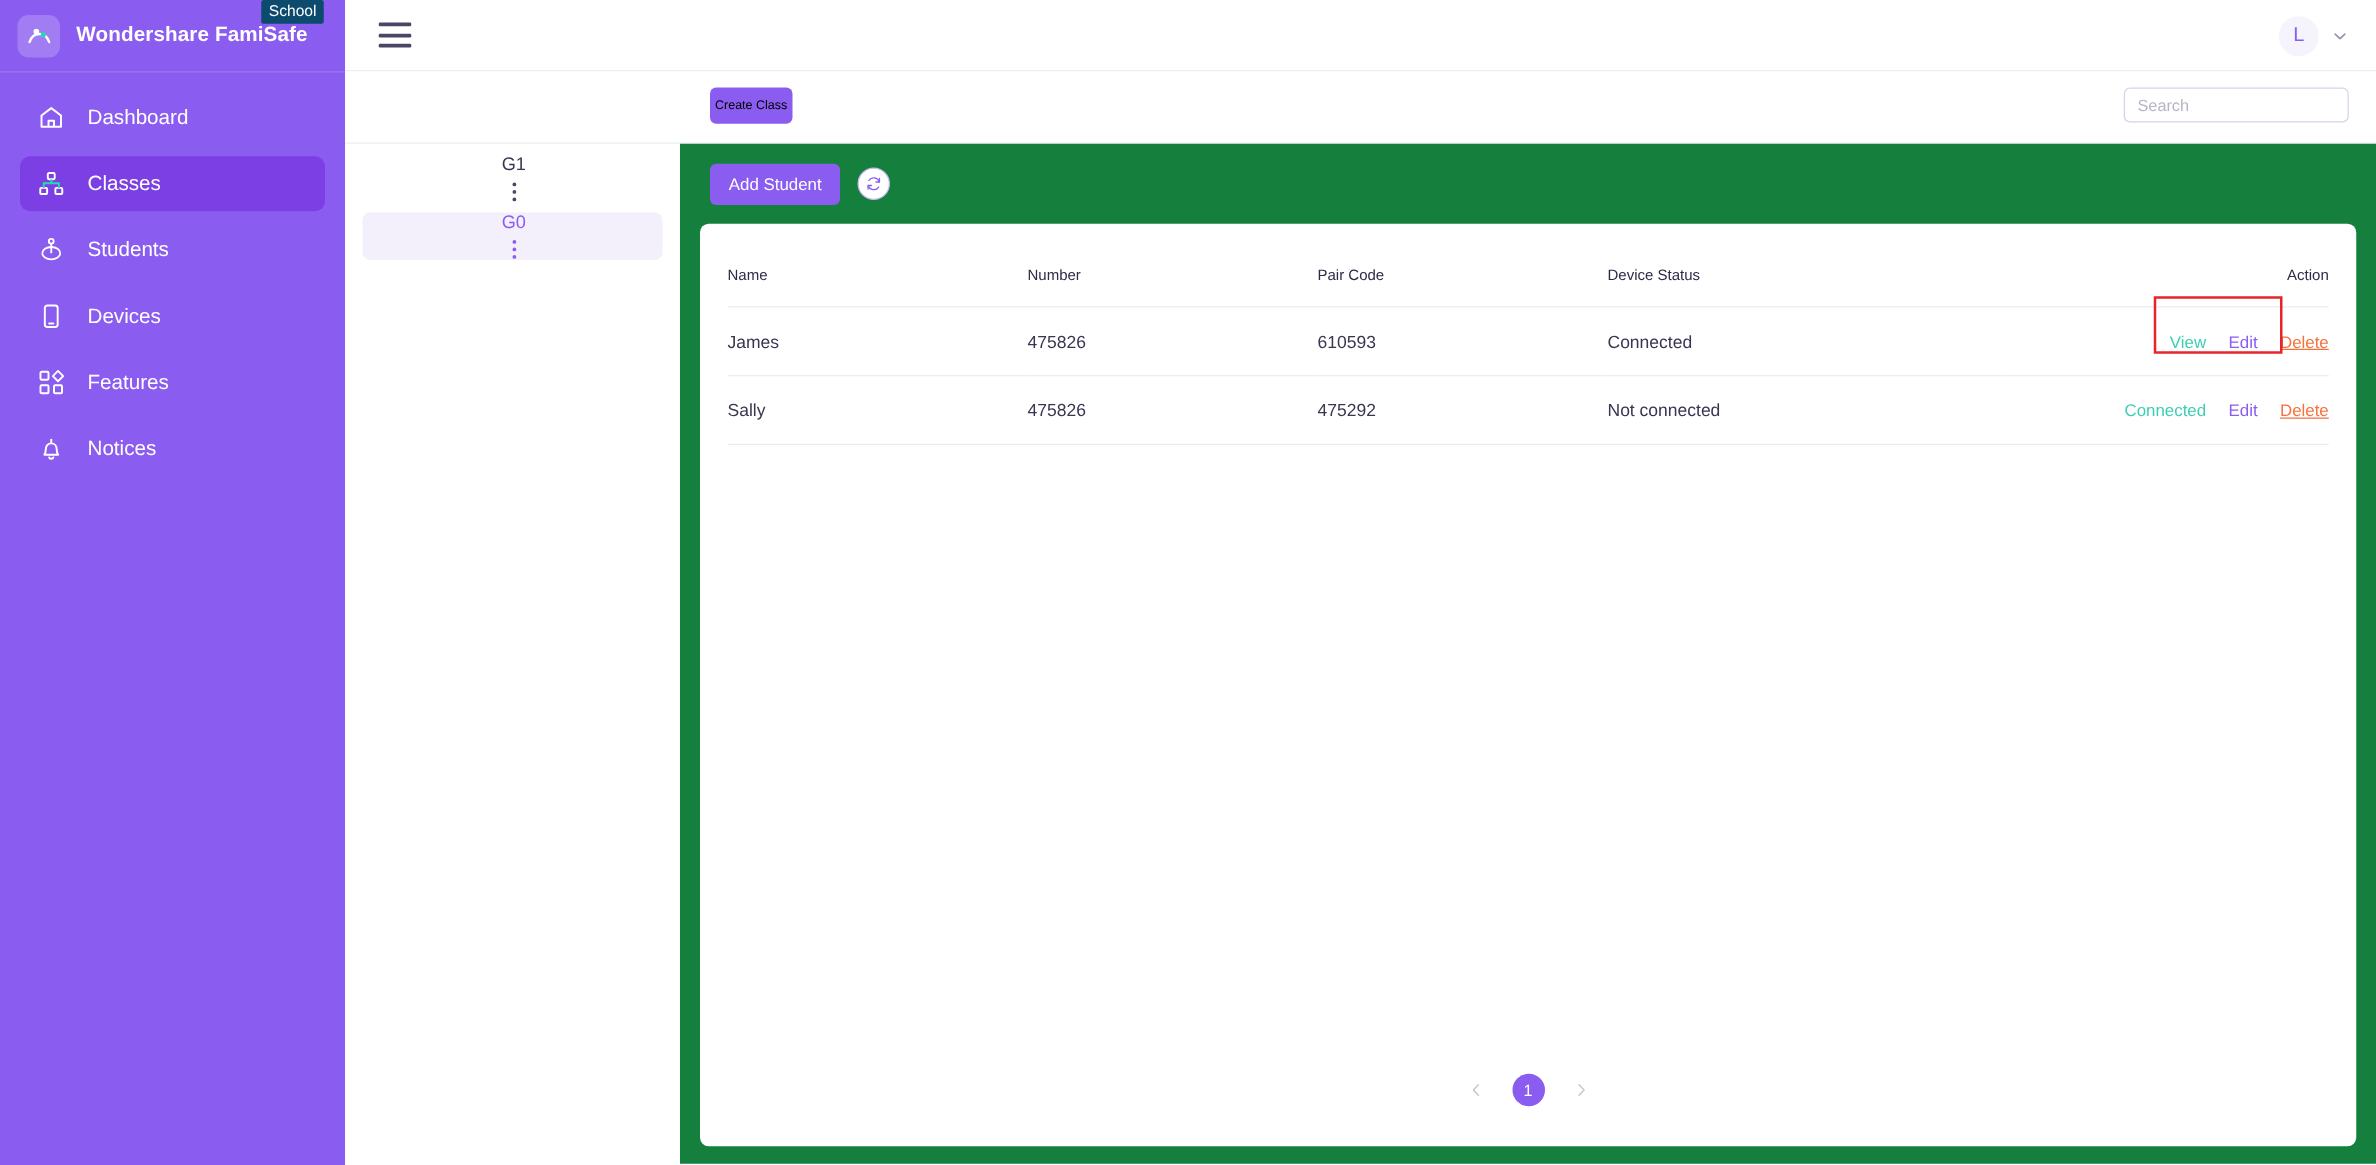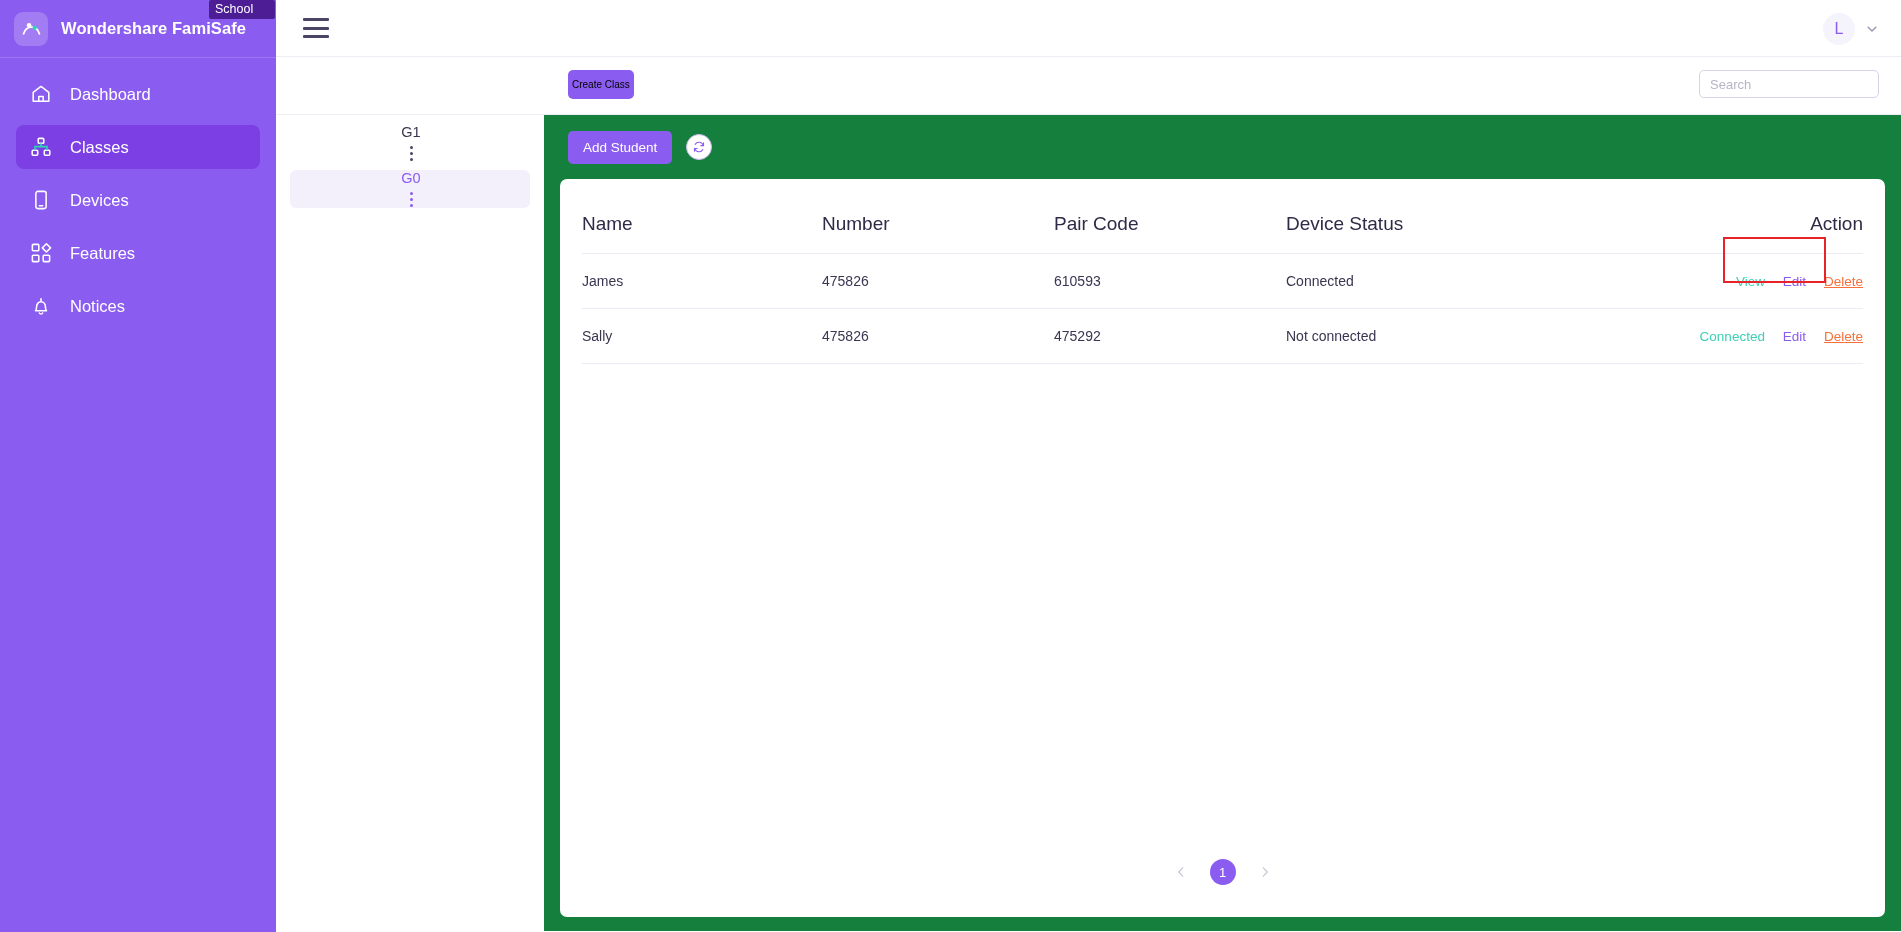--- a/index.html
+++ b/index.html
@@ -36,24 +36,24 @@
     color: #ffffff;
     font-size: 16.5px;
     font-weight: bold;
     margin-left: 13px;
     letter-spacing: .1px;
     white-space: nowrap;
   }
   .school-badge {
     position: absolute;
     top: 0px; left: 209px;
-    background: #4c1d95;
+    background: #0c4a6e;
     color: #ffffff;
     font-size: 12.5px;
-    padding: 2px 22px 3px 6px;
+    padding: 2px 6px 3px 6px;
     border-radius: 2px;
     line-height: 14px;
   }
   .brand-sep {
     height: 1px; background: rgba(255,255,255,0.16);
     margin: 0 0 0 0;
   }
   .nav { padding-top: 14px; }
   .nav-item {
     position: relative;
@@ -194,21 +194,21 @@
     background: #ffffff;
     border-radius: 7px;
     height: 738px;
     position: relative;
     padding: 0 22px;
   }
 
   table.students { width: 100%; border-collapse: collapse; table-layout: fixed; }
   table.students th {
     text-align: left;
-    font-size: 19px;
+    font-size: 12px;
     font-weight: normal;
     color: #2f2a46;
     padding: 34px 0 18px 0;
     border-bottom: 1px solid #eceaf4;
   }
   table.students th.right, table.students td.right { text-align: right; }
   table.students td {
     font-size: 14px;
     color: #3a3550;
     padding: 18px 0 18px 0;
@@ -288,20 +288,31 @@
           <svg width="22" height="22" viewBox="0 0 24 24" fill="none">
             <rect x="9" y="2.6" width="6" height="5.4" rx="1" stroke="#fff" stroke-width="1.7"></rect>
             <rect x="2.4" y="15.6" width="6" height="5.4" rx="1" stroke="#fff" stroke-width="1.7"></rect>
             <rect x="15.6" y="15.6" width="6" height="5.4" rx="1" stroke="#fff" stroke-width="1.7"></rect>
             <path d="M12 8v3.6M5.4 15.6v-4h13.2v4" stroke="#27d9b3" stroke-width="1.7"></path>
           </svg>
         </span>
         <span class="nav-label">Classes</span>
       </div>
 
+      <div class="nav-item">
+        <span class="nav-icon">
+          <svg width="22" height="22" viewBox="0 0 24 24" fill="none">
+            <circle cx="12" cy="4.4" r="2.1" stroke="#fff" stroke-width="1.6"></circle>
+            <path d="M12 6.6v8.2" stroke="#fff" stroke-width="1.6"></path>
+            <path d="M4.2 14.8a7.8 5.4 0 0 0 15.6 0" stroke="#fff" stroke-width="1.6" fill="none"></path>
+            <path d="M4.2 14.8c0-3 3.5-5.4 7.8-5.4s7.8 2.4 7.8 5.4" stroke="#fff" stroke-width="1.6" fill="none"></path>
+          </svg>
+        </span>
+        <span class="nav-label">Students</span>
+      </div>
 
       <div class="nav-item">
         <span class="nav-icon">
           <svg width="22" height="22" viewBox="0 0 24 24" fill="none">
             <rect x="6.4" y="2.6" width="11.2" height="18.8" rx="2.2" stroke="#fff" stroke-width="1.7"></rect>
             <path d="M10.2 18.3h3.6" stroke="#fff" stroke-width="1.7" stroke-linecap="round"></path>
           </svg>
         </span>
         <span class="nav-label">Devices</span>
       </div>

